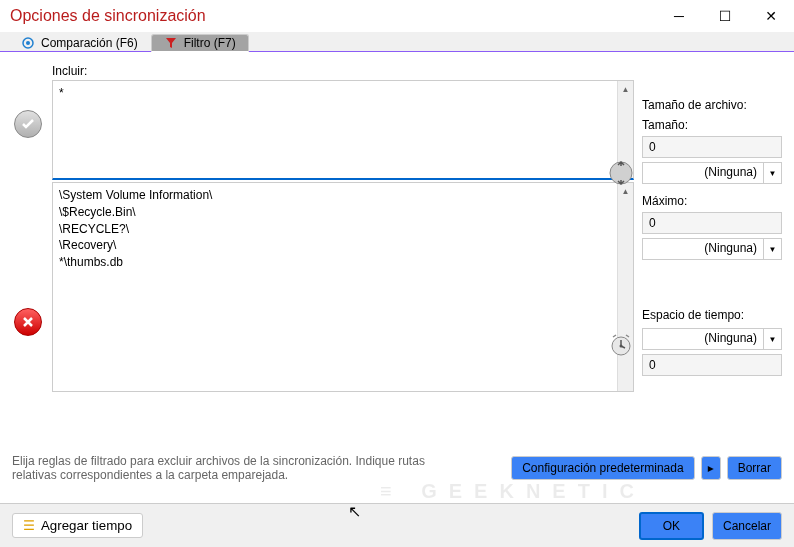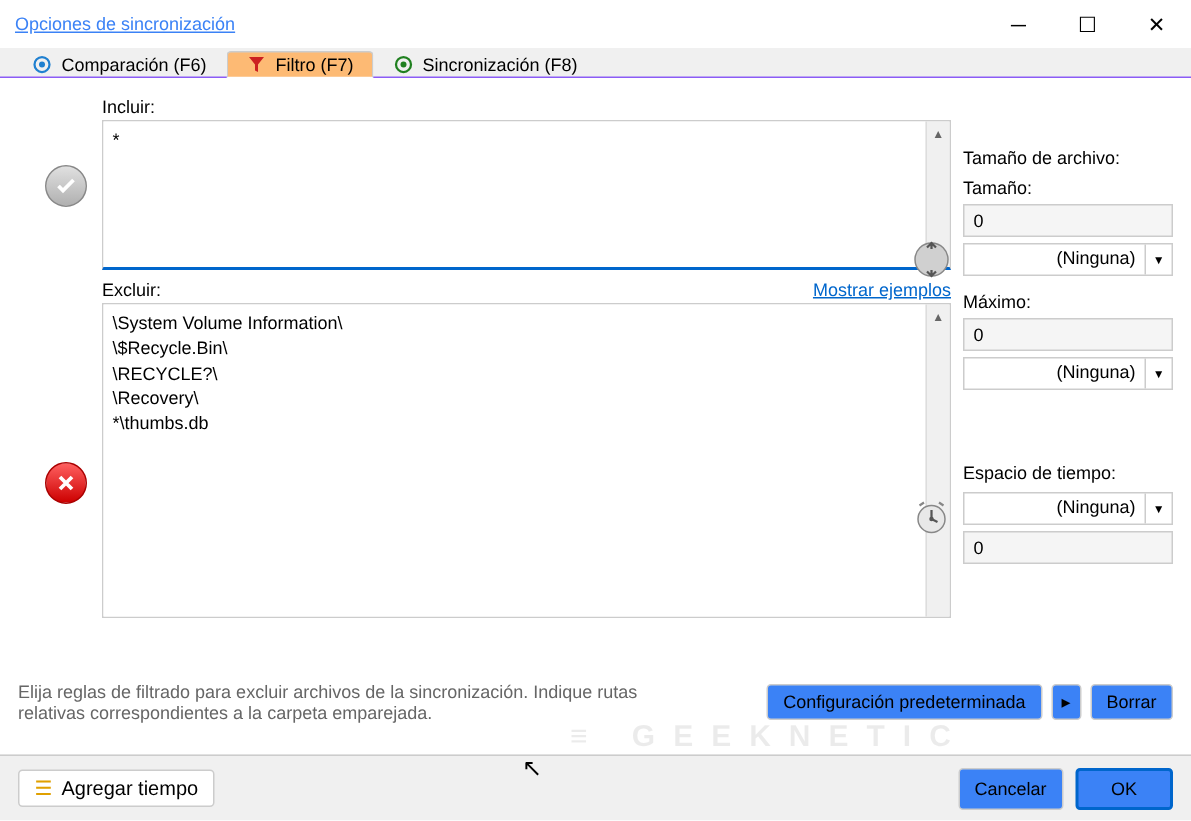--- a/index.html
+++ b/index.html
@@ -1,28 +1,28 @@
 <!DOCTYPE html>
 <html><head>
   <meta charset="utf-8">
   <style>
     * { box-sizing: border-box; margin: 0; padding: 0; }
     body { font-family: "Segoe UI", Tahoma, sans-serif; font-size: 12px; background: #fff; width: 794px; height: 547px; overflow: hidden; position: relative; }
     
     .titlebar { height: 32px; display: flex; align-items: center; padding-left: 10px; justify-content: space-between; }
-    .titlebar-title { font-size: 12px; color: #3b82f6; text-decoration: underline; }
+    .titlebar-title { font-size: 16px; color: #b91c1c; }
     .titlebar-controls { display: flex; height: 100%; }
     .titlebar-btn { width: 46px; height: 32px; display: flex; align-items: center; justify-content: center; font-size: 14px; cursor: pointer; }
     
     .tabs { display: flex; background: #f0f0f0; border-bottom: 1px solid #8b5cf6; height: 20px; padding-left: 8px; padding-top: 2px; }
     .tab { padding: 4px 12px; display: flex; align-items: center; gap: 6px; cursor: pointer; font-size: 12px; border: 1px solid transparent; border-bottom: none; }
-    .tab.active { background: #fdba74; border: 1px solid #ccc; border-bottom: 1px solid #fff; margin-bottom: -1px; border-radius: 3px 3px 0 0; }
+    .tab.active { background: #a3a3a3; border: 1px solid #ccc; border-bottom: 1px solid #fff; margin-bottom: -1px; border-radius: 3px 3px 0 0; }
     .tab-icon { width: 14px; height: 14px; display: inline-flex; align-items: center; justify-content: center; }
     
-    .content { display: flex; padding: 8px 12px; gap: 8px; height: 398px; margin-left: 16px; }
+    .content { display: flex; padding: 8px 12px; gap: 8px; height: 398px; }
     .left-icons { width: 32px; display: flex; flex-direction: column; align-items: center; gap: 170px; padding-top: 50px; }
     .icon-circle { width: 28px; height: 28px; border-radius: 50%; display: flex; align-items: center; justify-content: center; }
     .icon-check { background: linear-gradient(#e0e0e0, #b0b0b0); border: 1px solid #888; }
     .icon-x { background: linear-gradient(#ff6060, #cc0000); border: 1px solid #aa0000; color: #fff; font-weight: bold; }
     
     .filters { flex: 1; display: flex; flex-direction: column; gap: 2px; }
     .filter-section { display: flex; flex-direction: column; }
     .filter-label { font-size: 12px; margin-bottom: 2px; margin-top: 4px; }
     .textarea-wrap { position: relative; border: 1px solid #ccc; }
     .include-wrap { height: 100px; border-bottom: 2px solid #0066cc; }
@@ -84,29 +84,20 @@
     <span>Comparación (F6)</span>
   </div>
   <div class="tab active">
     <span class="tab-icon">
       <svg width="14" height="14" viewBox="0 0 14 14">
           <path d="M2 2 L12 2 L8 7 L8 12 L6 11 L6 7 Z" fill="#cc2020"></path>
         </svg>
     </span>
     <span>Filtro (F7)</span>
   </div>
-  <div class="tab">
-    <span class="tab-icon">
-      <svg width="14" height="14" viewBox="0 0 14 14">
-          <circle cx="7" cy="7" r="5" fill="none" stroke="#208020" stroke-width="1.5"></circle>
-          <circle cx="7" cy="7" r="2" fill="#208020"></circle>
-        </svg>
-    </span>
-    <span>Sincronización (F8)</span>
-  </div>
 </div>
 
 <div class="content">
   <div class="left-icons">
     <div class="icon-circle icon-check">
       <svg width="16" height="16" viewBox="0 0 16 16">
           <path d="M3 8 L6 11 L13 4" stroke="#fff" stroke-width="2.5" fill="none"></path>
         </svg>
     </div>
     <div class="icon-circle icon-x">
@@ -121,24 +112,20 @@
       <span class="filter-label">Incluir:</span>
       <div class="textarea-wrap include-wrap">
         <textarea class="filter-textarea" style="">*</textarea>
         <div class="scrollbar-track">
           <div class="scroll-arrow">▲</div>
         </div>
       </div>
     </div>
 
     <div class="filter-section">
-      <div style="display:flex; justify-content:space-between; align-items:flex-end;">
-        <span class="filter-label">Excluir:</span>
-        <span class="examples-link">Mostrar ejemplos</span>
-      </div>
       <div class="textarea-wrap exclude-wrap">
         <textarea class="filter-textarea" style="">\System Volume Information\
 \$Recycle.Bin\
 \RECYCLE?\
 \Recovery\
 *\thumbs.db</textarea>
         <div class="scrollbar-track">
           <div class="scroll-arrow">▲</div>
         </div>
       </div>
@@ -207,19 +194,19 @@
     <button class="btn">Borrar</button>
   </div>
 </div>
 
 <div class="bottom-bar">
   <button class="notes-btn">
     <span class="notes-icon">☰</span>
     <span>Agregar tiempo</span>
   </button>
   <div class="bottom-right">
+    <button class="btn btn-primary">OK</button>
     <button class="btn">Cancelar</button>
-    <button class="btn btn-primary">OK</button>
   </div>
 </div>
 
 <div class="watermark">≡ GEEKNETIC</div>
 <div class="cursor-arrow">↖</div>
 
 </body></html>

